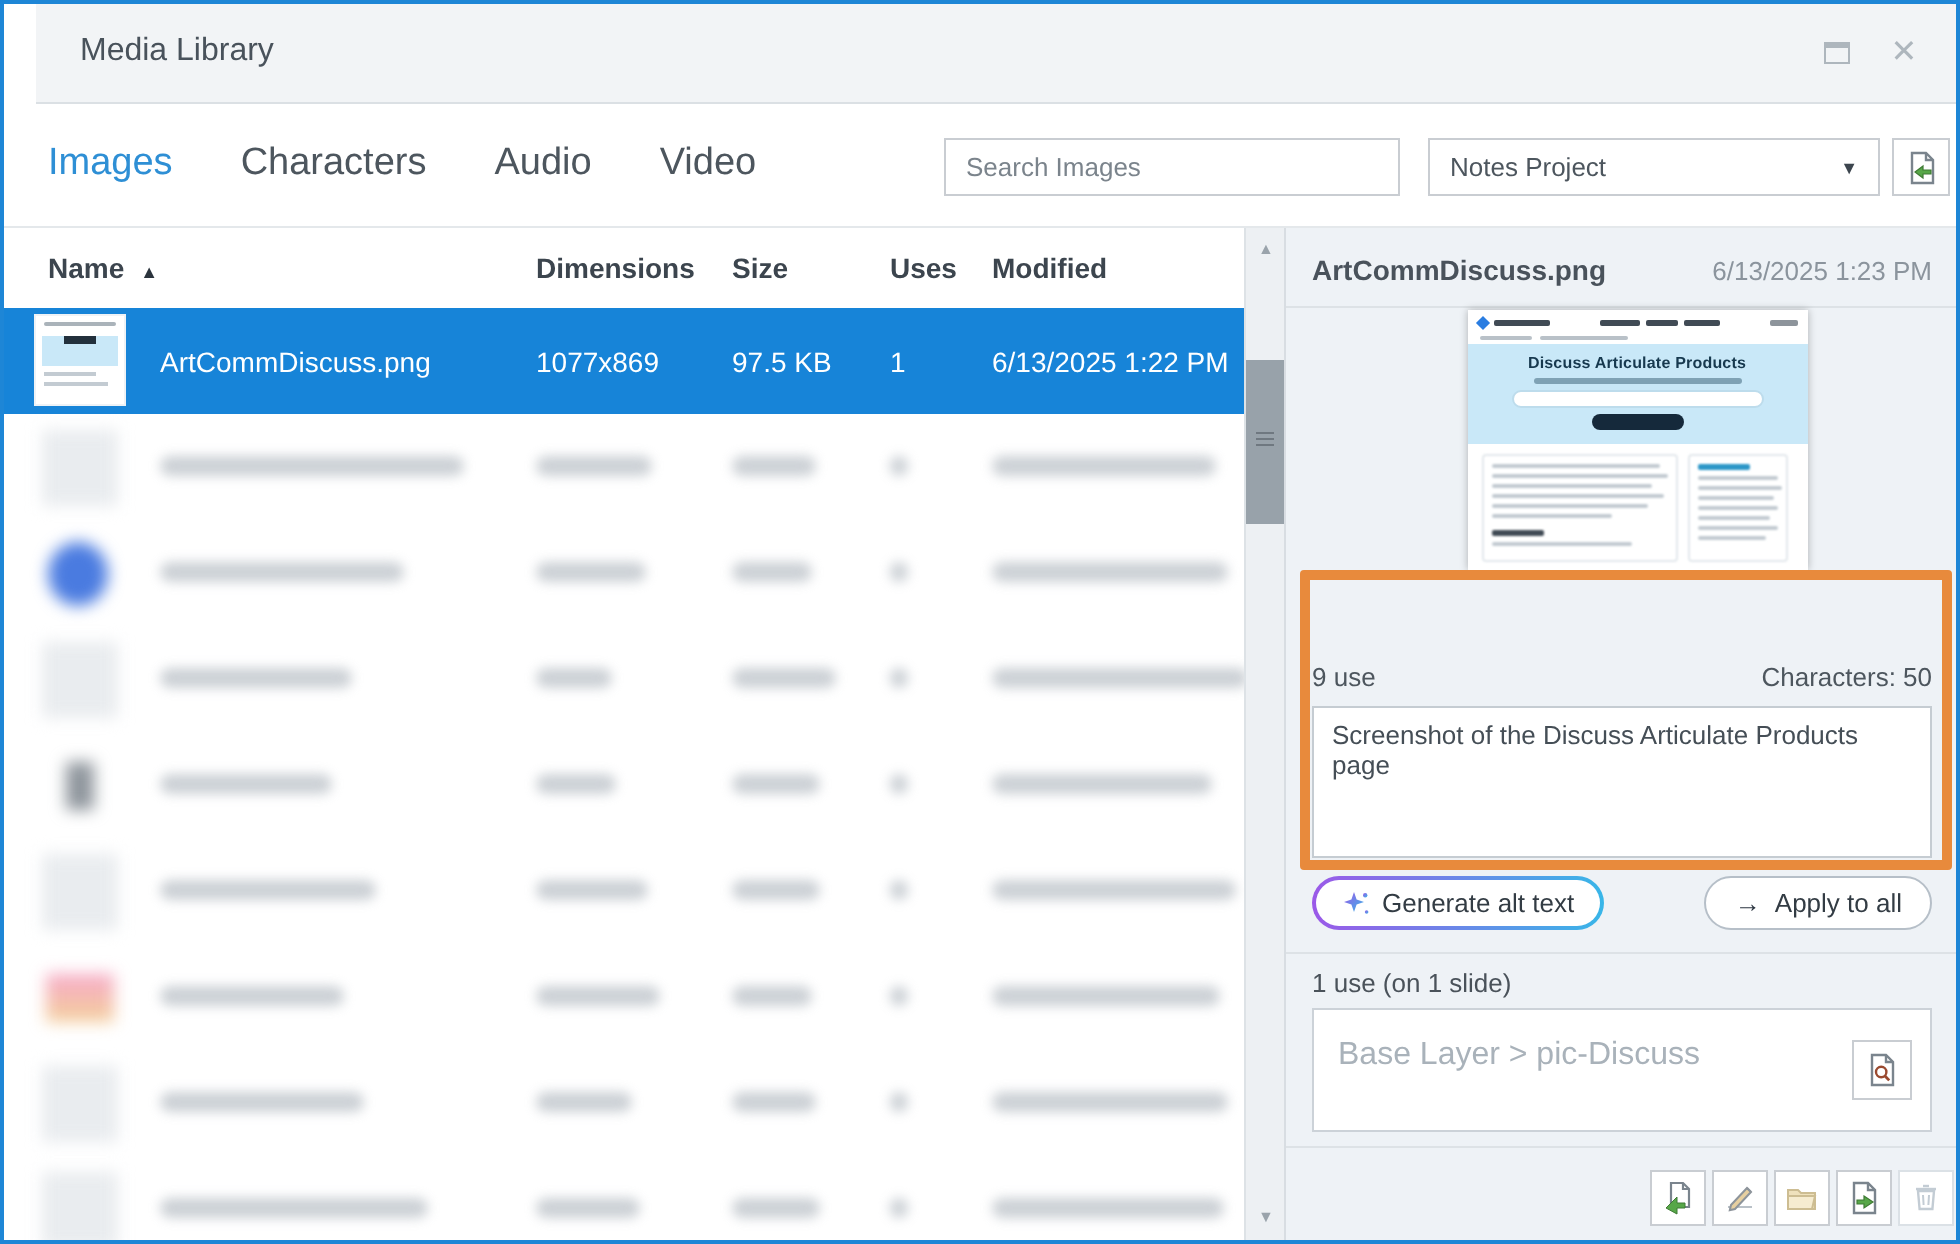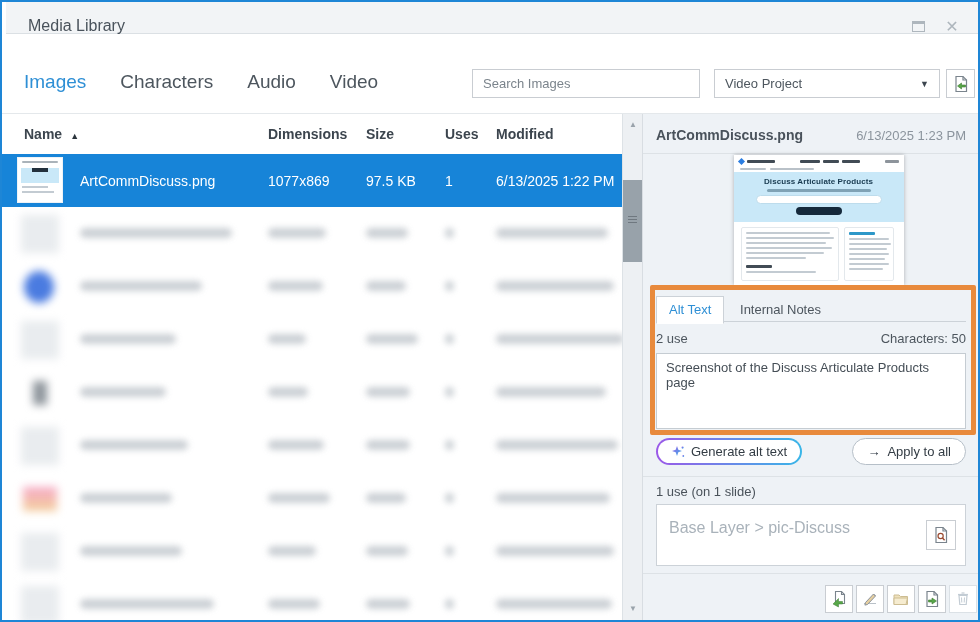--- a/index.html
+++ b/index.html
@@ -2,21 +2,21 @@
 <html><head>
 <meta charset="utf-8">
 <style>
   * { margin:0; padding:0; box-sizing:border-box; }
   body { background:#e9e9e9; font-family:"Liberation Sans", sans-serif; }
   .window {
     position:relative; width:980px; height:622px; margin:0 auto;
     background:#fff; border:2px solid #1e86d6; overflow:hidden;
   }
   
-  .titlebar { position:absolute; left:4px; top:0; right:0; height:32px;
+  .titlebar { position:absolute; left:16px; top:0; right:0; height:50px;
     background:#f2f4f6; border-bottom:1px solid #dbe0e4; }
   .titlebar .title { position:absolute; left:22px; top:15px; font-size:16px; color:#49525b; }
   .win-btn { position:absolute; top:15px; width:20px; height:20px; color:#aeb6bd;
     font-size:14px; line-height:20px; text-align:center; cursor:default; }
   .win-max { right:50px; }
   .win-close { right:16px; font-size:16px; }
   .max-glyph { display:inline-block; width:13px; height:11px; border:1px solid #aeb6bd; border-top:3px solid #aeb6bd; }
   
   .toolbar { position:absolute; left:0; top:50px; right:0; height:62px;
     background:#fff; border-bottom:1px solid #e4e8eb; }
@@ -151,21 +151,21 @@
 
   <div class="toolbar">
     <div class="nav-tabs">
       <span class="nav-tab active">Images</span>
       <span class="nav-tab">Characters</span>
       <span class="nav-tab">Audio</span>
       <span class="nav-tab">Video</span>
     </div>
     <input class="search-input" placeholder="Search Images" style="">
     <div class="scope-dd">
-      <span>Video Project</span>
+      <span>Notes Project</span>
       <span class="caret">▼</span>
     </div>
     <button class="icon-btn import-btn">
       <svg width="18" height="18" viewBox="0 0 18 18">
         <path d="M4 1.5 h7 l3.5 3.5 v11.5 h-10.5 z" fill="#fff" stroke="#7a848d" stroke-width="1.2"></path>
         <path d="M11 1.5 v3.5 h3.5" fill="none" stroke="#7a848d" stroke-width="1.2"></path>
         <path d="M9.5 8 l-4 3 4 3 v-2 h4 v-2 h-4 z" fill="#57a748" stroke="#3f7a34" stroke-width=".6"></path>
       </svg>
     </button>
   </div>
@@ -327,27 +327,23 @@
             <div class="m-line" style="width:36px"></div>
               <div class="m-line" style="width:40px"></div>
             <div class="m-line" style="width:34px"></div>
           </div>
         </div>
       </div>
     </div>
 
     <div class="orange-box"></div>
 
-    <div class="p-tabs">
-      <span class="p-tab active">Alt Text</span>
-      <span class="p-tab">Internal Notes</span>
-    </div>
 
     <div class="p-counts">
-      <span>2 use</span>
+      <span>9 use</span>
       <span class="p-chars">Characters: 50</span>
     </div>
 
     <textarea class="alt-textarea" style="">Screenshot of the Discuss Articulate Products page</textarea>
 
     <div class="p-actions">
       <div class="gen-wrap">
         <div class="gen-inner">
           <svg width="14" height="14" viewBox="0 0 14 14">
             <defs>

